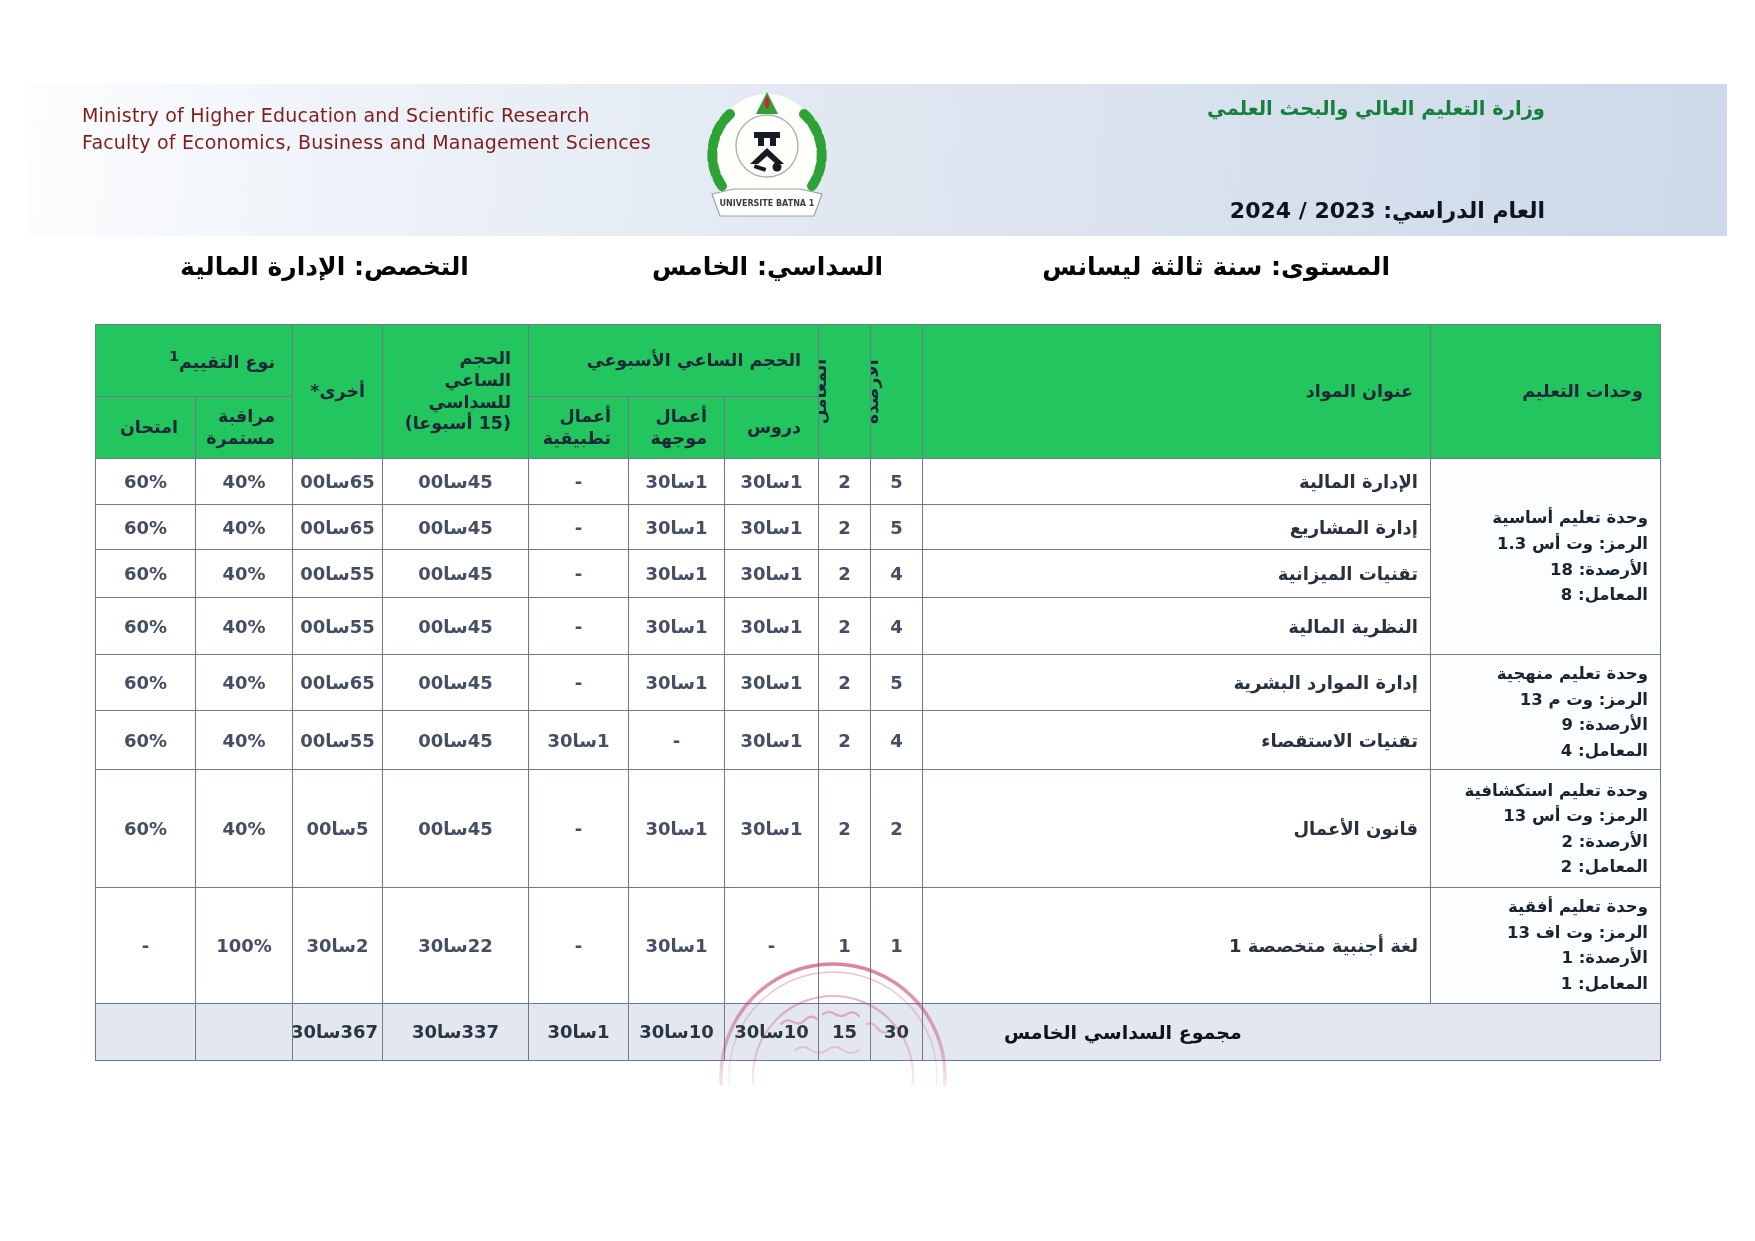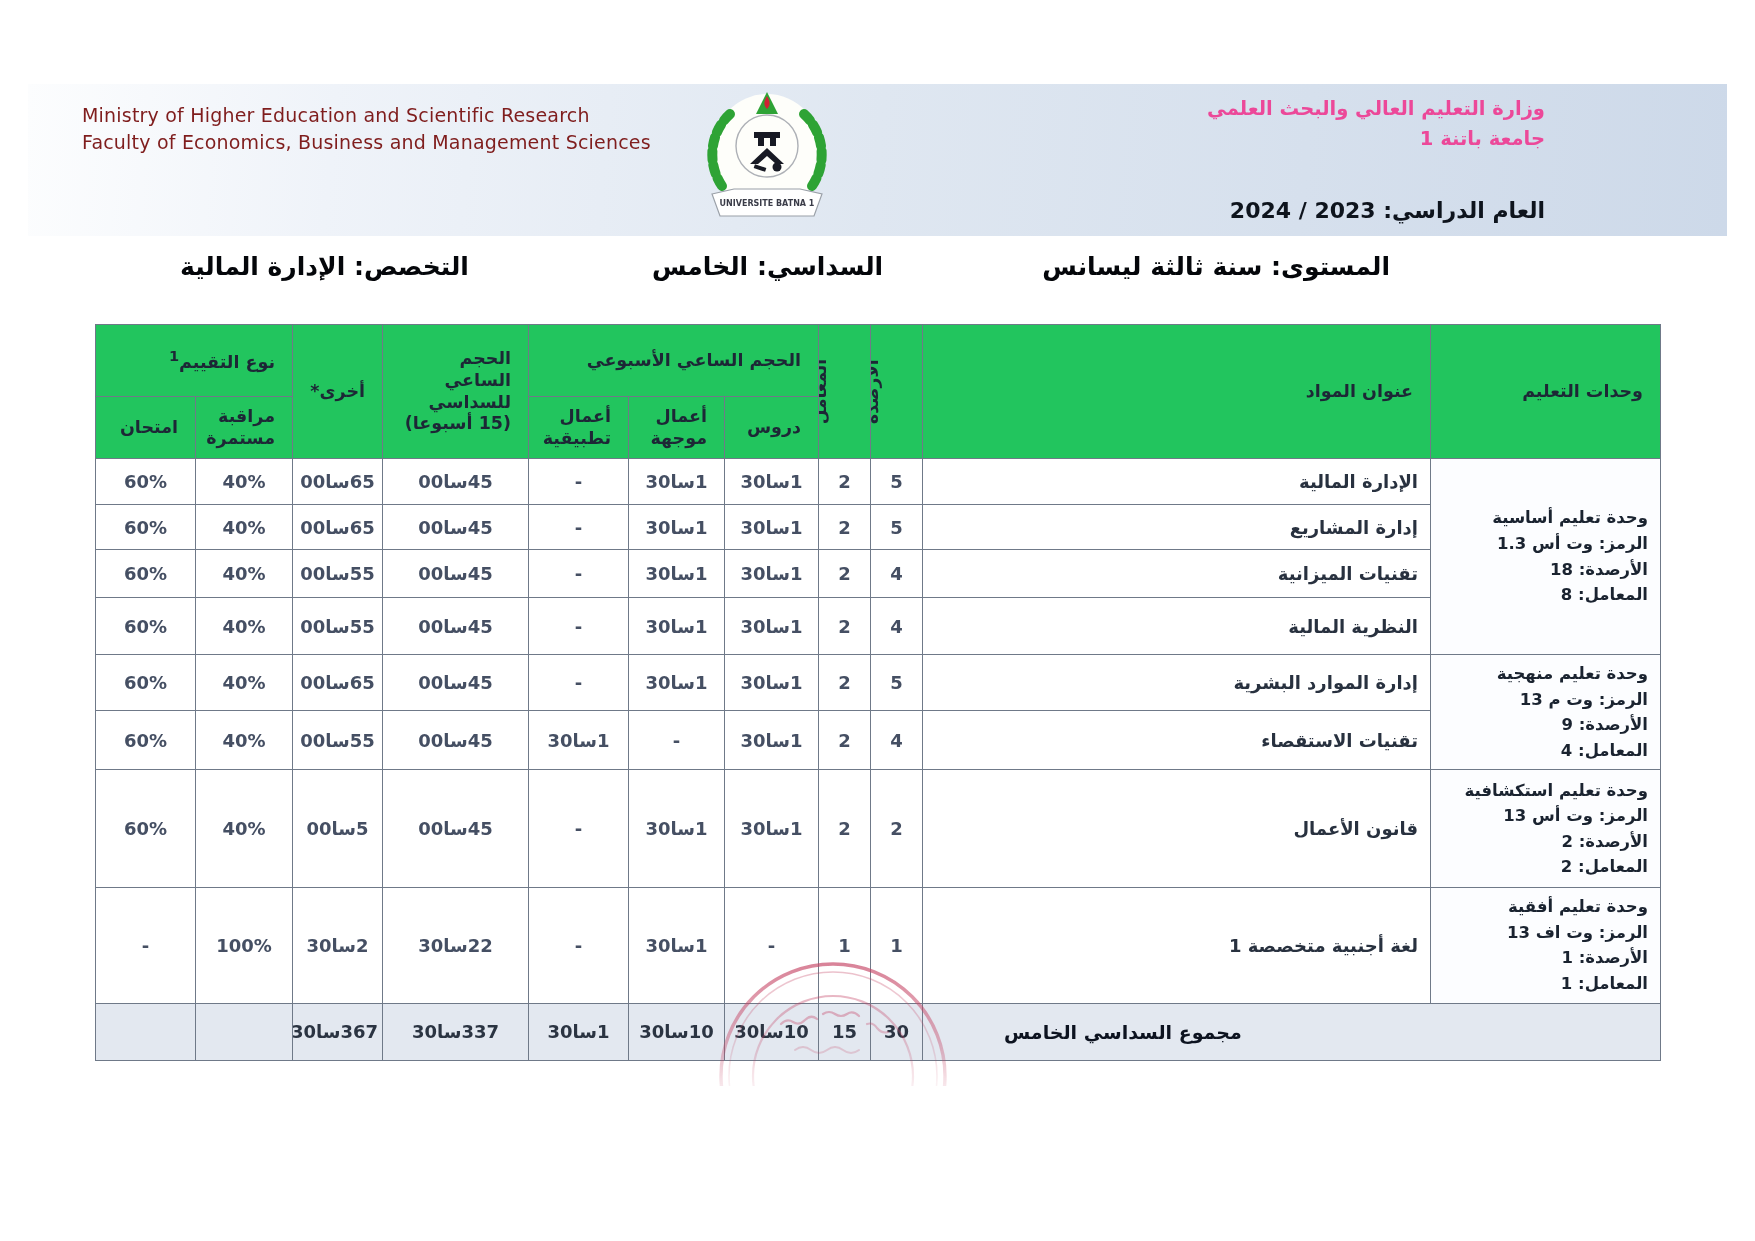--- a/index.html
+++ b/index.html
@@ -12,21 +12,21 @@
   .band{
     position:absolute;left:28px;top:84px;width:1699px;height:152px;
     background:linear-gradient(95deg,#fcfdfe 0%,#eff3f9 18%,#dfe7f1 50%,#cdd9e9 100%);
   }
   .hdr-left{
     position:absolute;left:82px;top:102px;font-size:19px;line-height:1.42;
     color:#7f1d1d;letter-spacing:.2px;
   }
   .hdr-right{
     position:absolute;right:210px;top:94px;direction:rtl;text-align:right;
-    font-weight:bold;font-size:19.5px;line-height:1.52;color:#ec4899;
+    font-weight:bold;font-size:19.5px;line-height:1.52;color:#15803d;
   }
   .year{
     position:absolute;right:210px;top:198px;direction:rtl;
     font-weight:bold;font-size:22px;color:#0e141d;
   }
   .logo{position:absolute;left:700px;top:88px;}
   .info{
     position:absolute;top:252px;direction:rtl;font-weight:bold;
     font-size:25px;color:#04060a;white-space:nowrap;
   }
@@ -97,21 +97,20 @@
     <circle cx="77" cy="79" r="4.5" fill="#181a24"></circle>
     <rect x="54" y="78" width="12" height="4" fill="#181a24" transform="rotate(18 60 80)"></rect>
 
     <path d="M12,106 L34,101 L100,101 L122,106 L114,128 L20,128 Z" fill="#ffffff" stroke="#9aa0a8" stroke-width="1.2"></path>
     <text x="67" y="118" text-anchor="middle" font-size="8" font-weight="bold" fill="#3a3c48">UNIVERSITE BATNA 1</text>
   </svg>
 </div>
 
 <div class="hdr-right">
   <div>وزارة التعليم العالي والبحث العلمي</div>
-  <div>جامعة باتنة 1</div>
 </div>
 
 <div class="year">العام الدراسي: 2023 / 2024</div>
 
 <div class="info level">المستوى: سنة ثالثة ليسانس</div>
 <div class="info semester">السداسي: الخامس</div>
 <div class="info specialty">التخصص: الإدارة المالية</div>
 
 <table class="sched">
   <colgroup>

